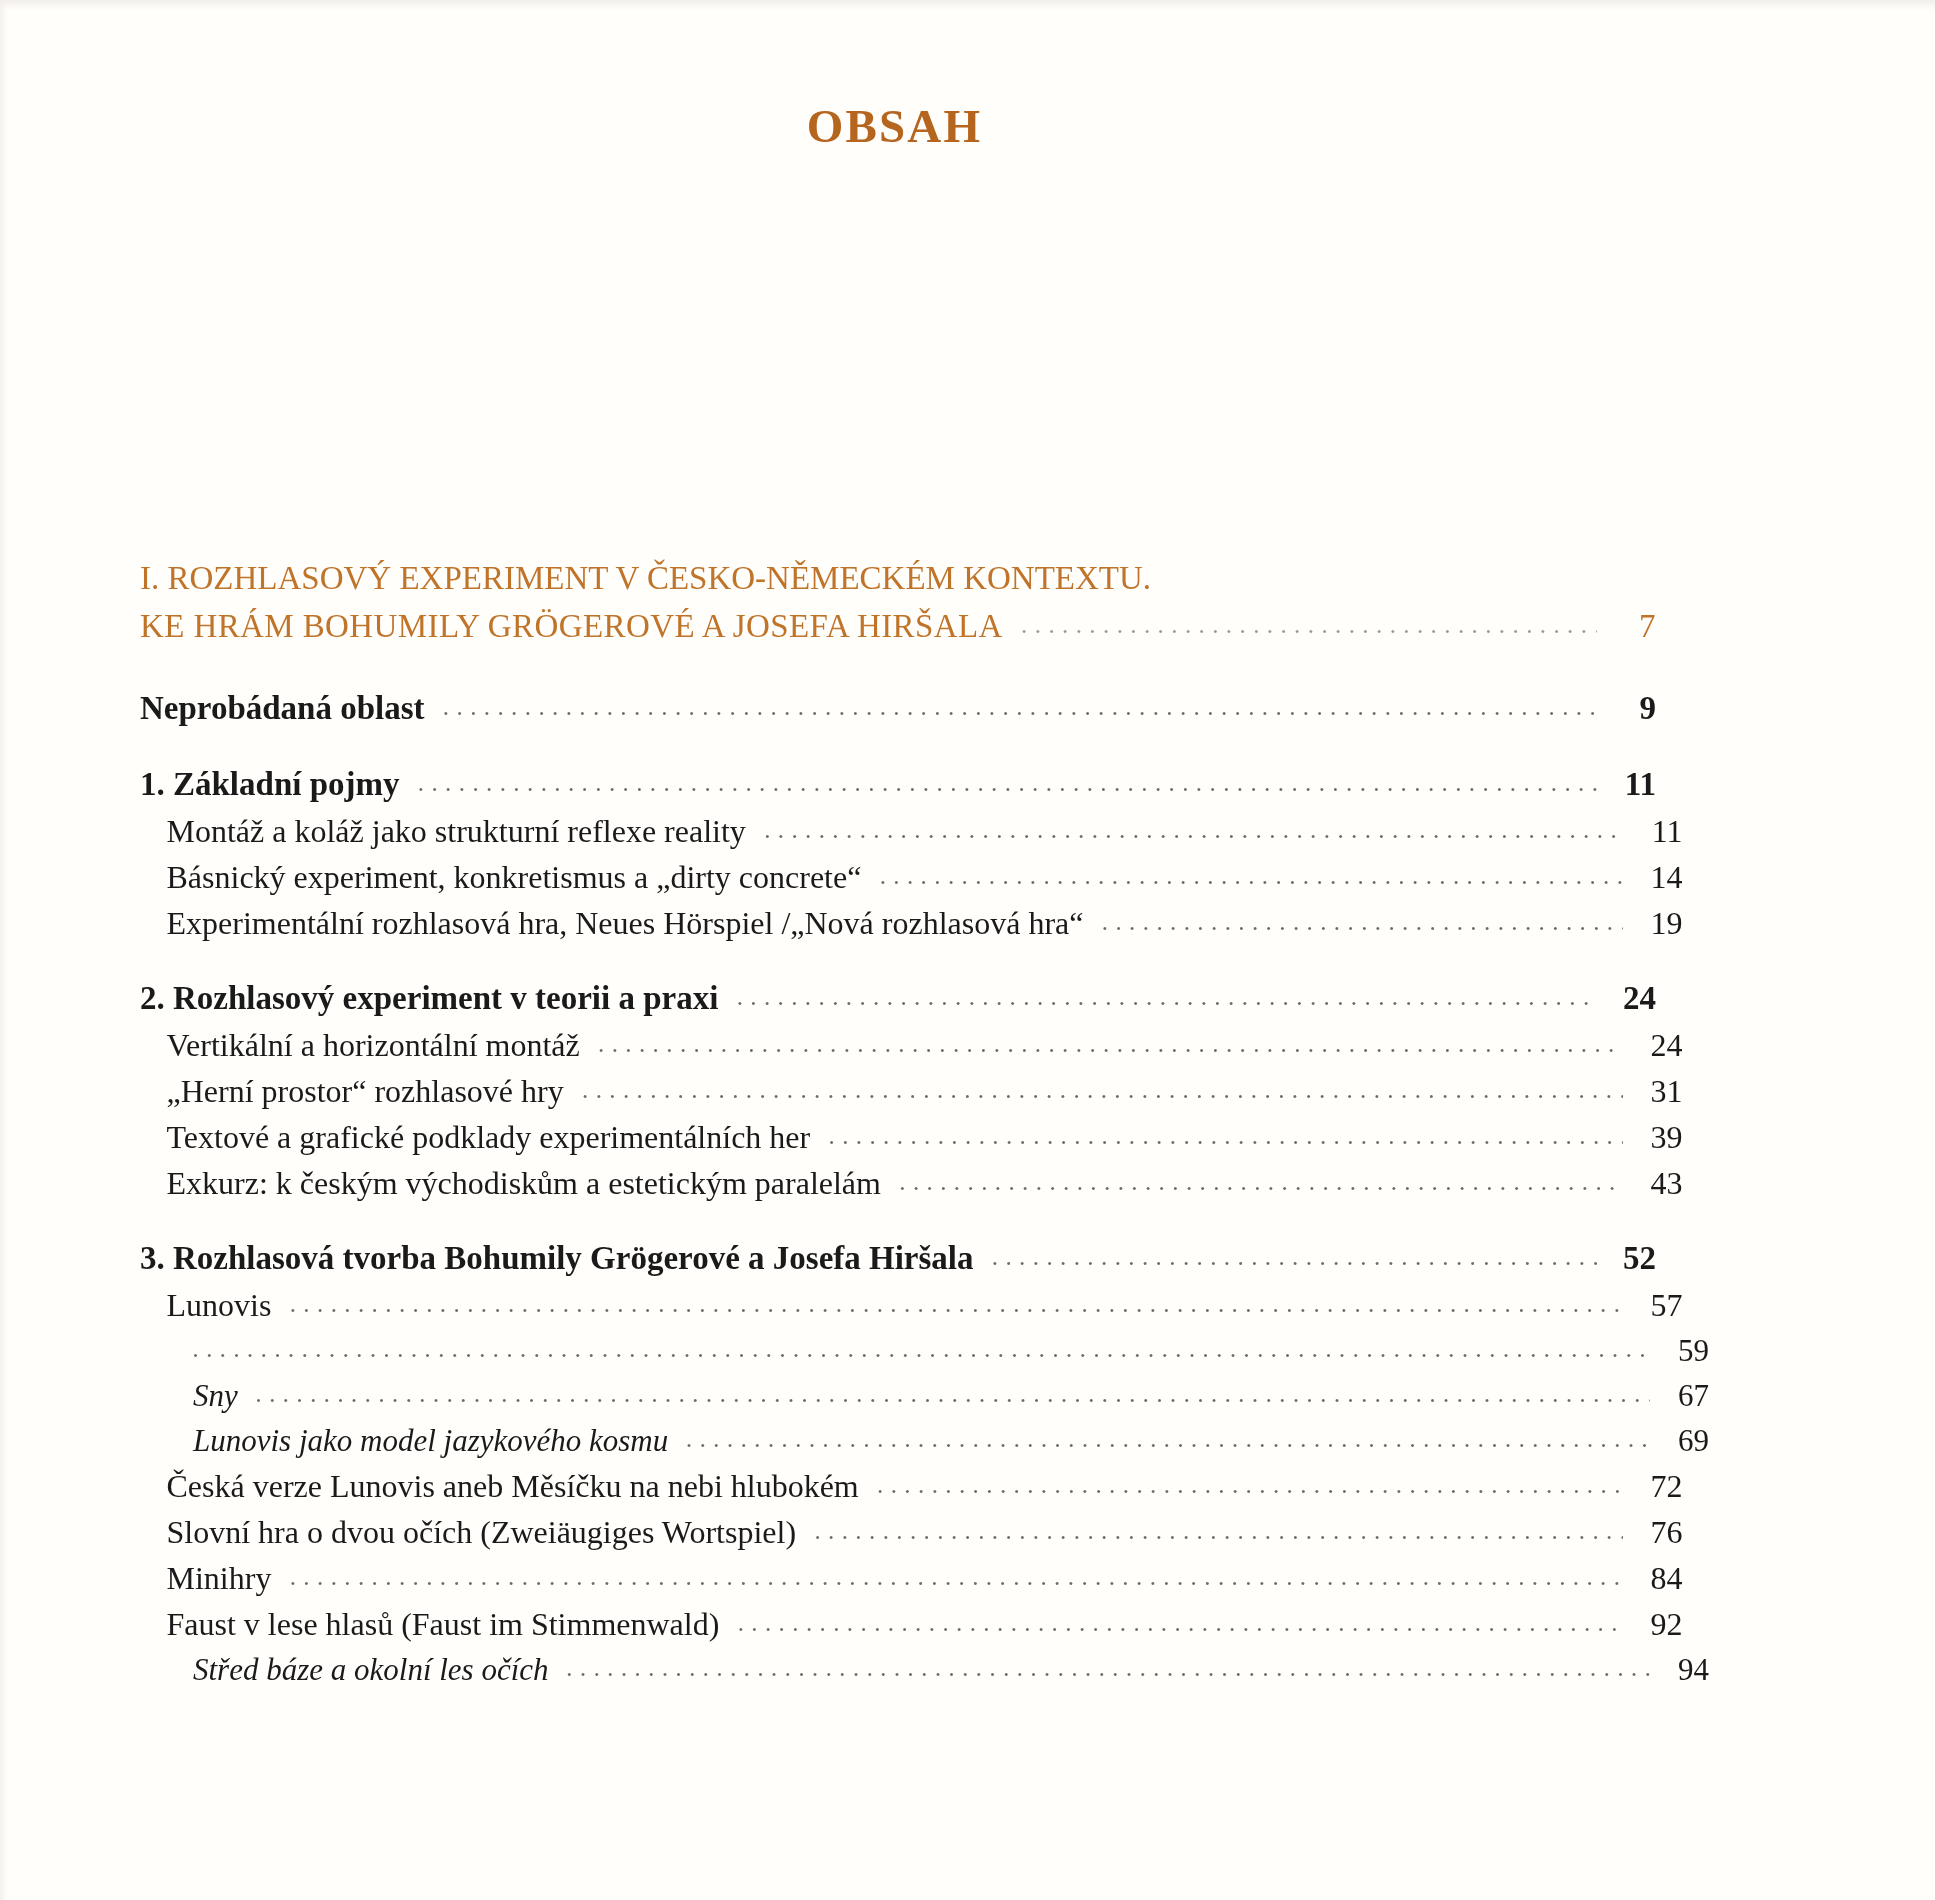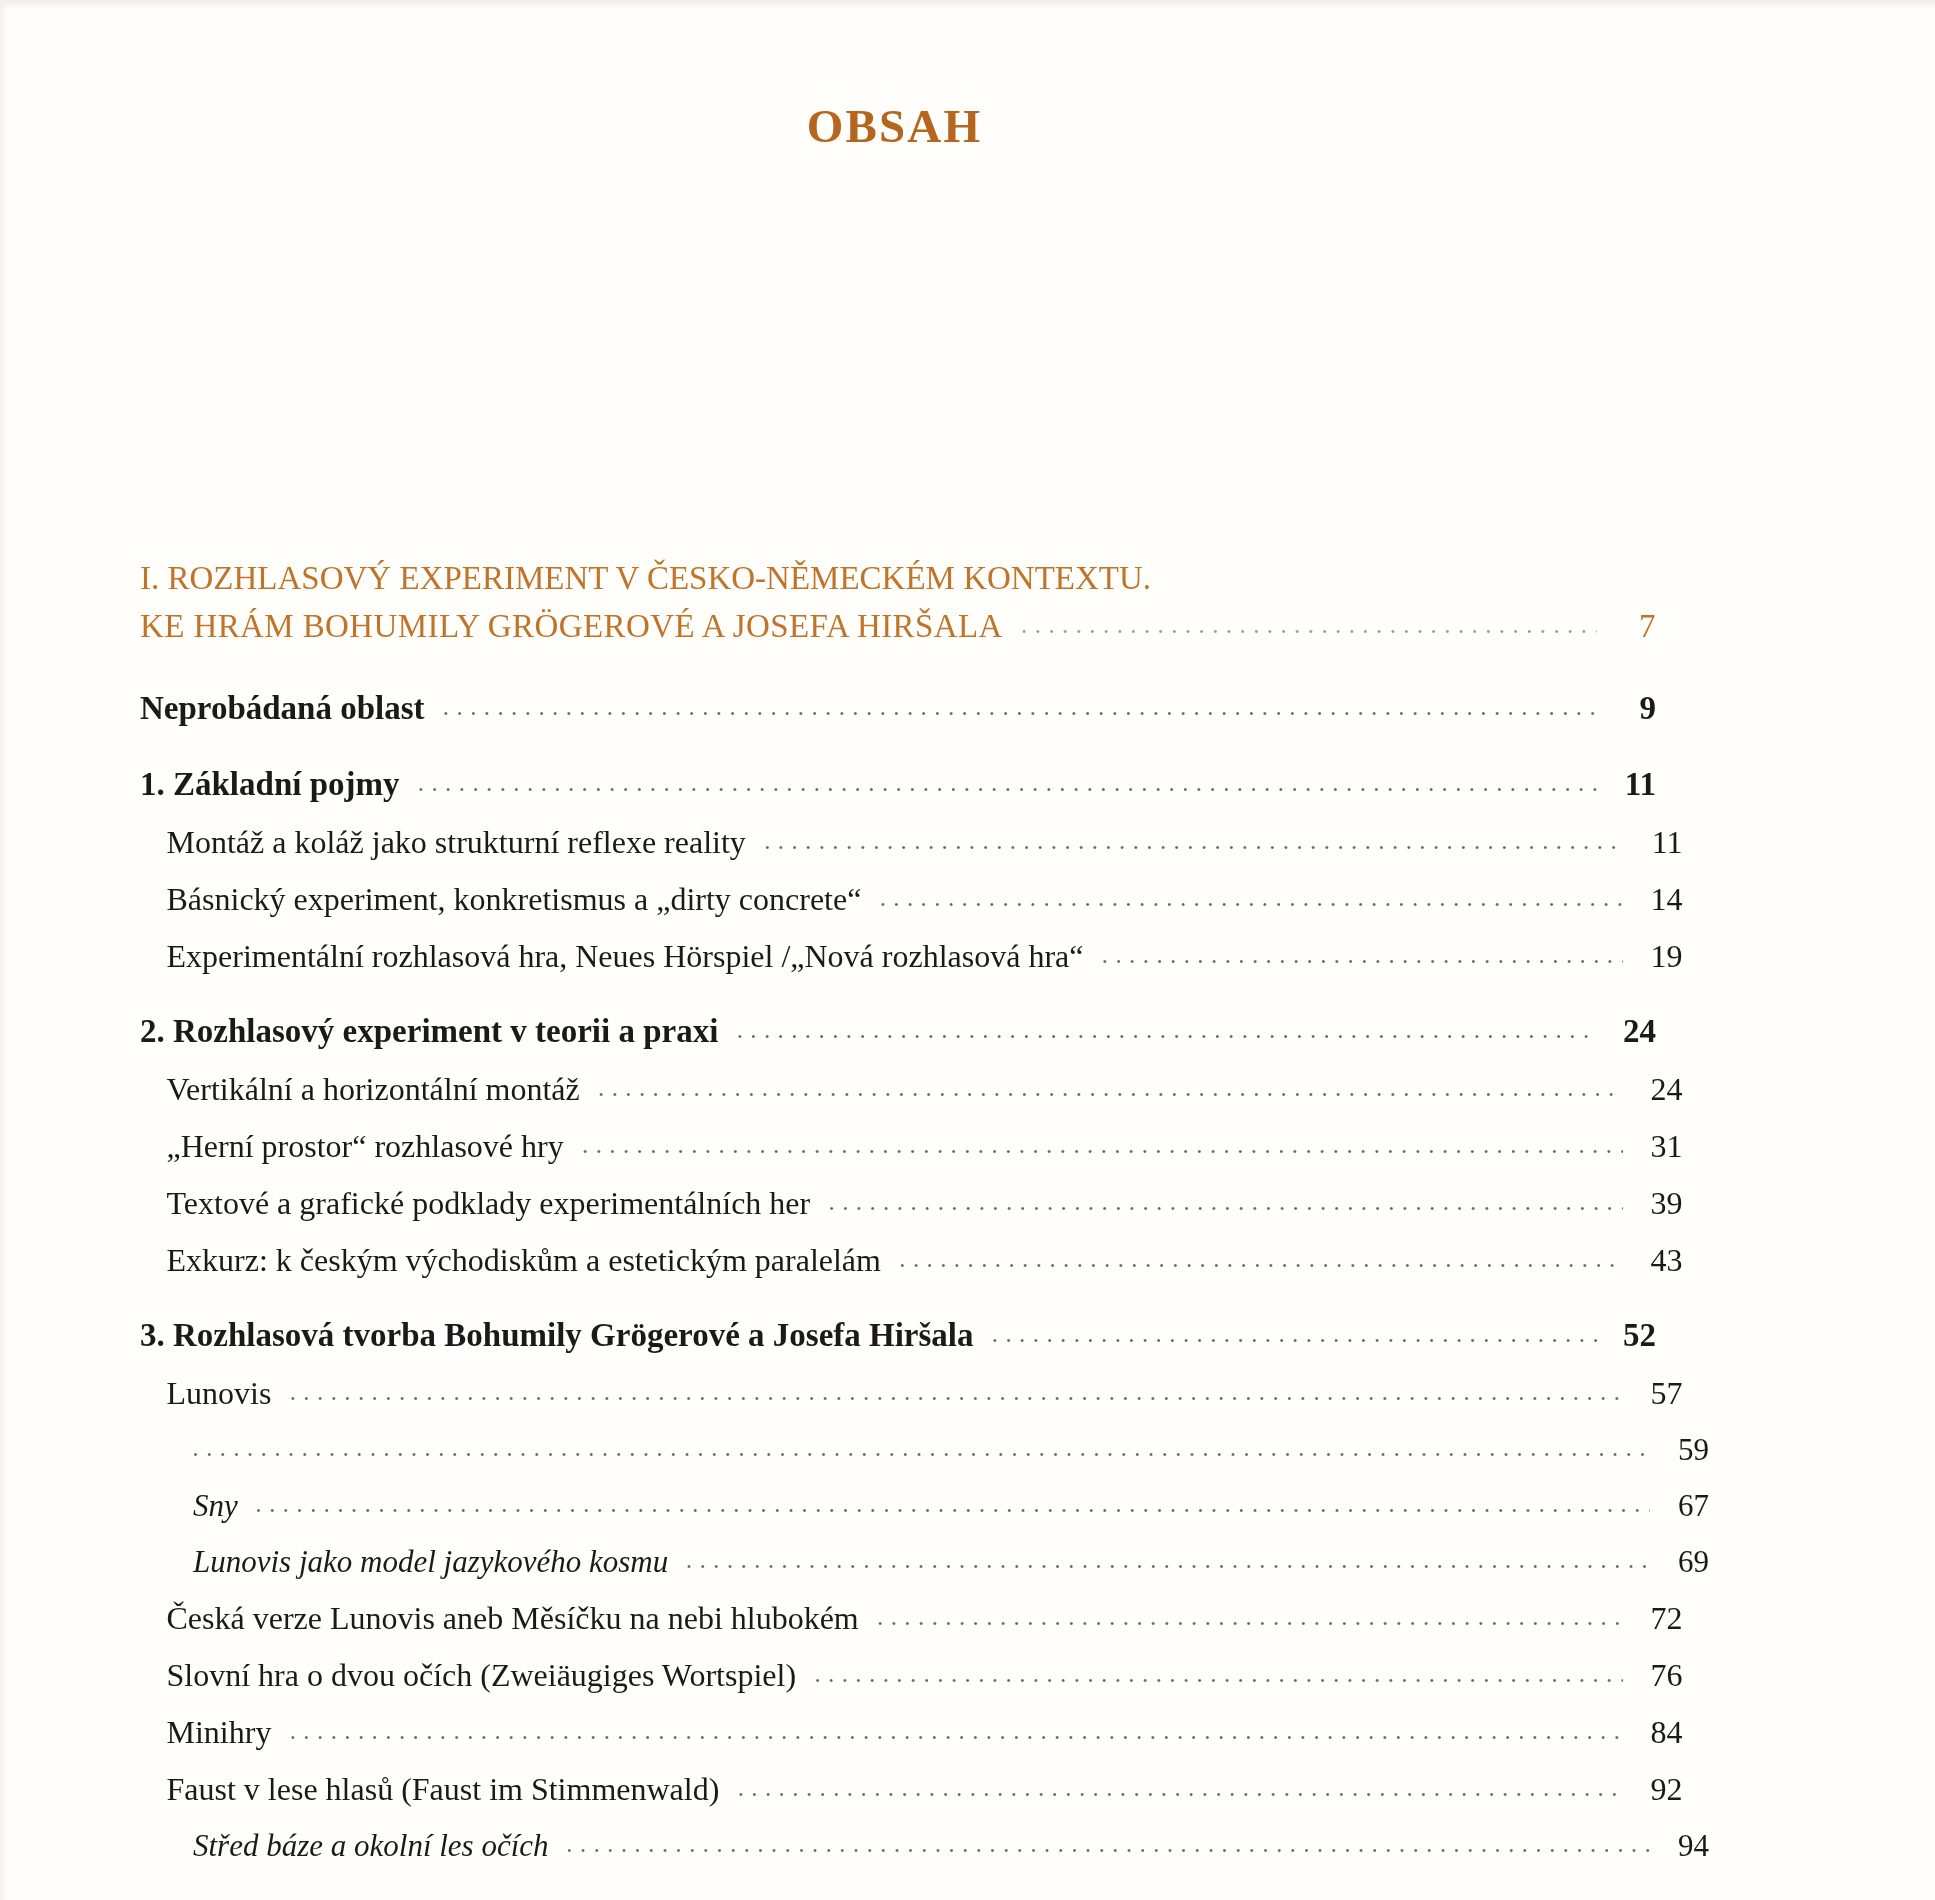--- a/index.html
+++ b/index.html
@@ -115,21 +115,21 @@
   .lvl1 .label, .lvl1 .page-no { font-size: 32px; }
 
   .lvl2 {
     font-size: 31px;
     padding-left: 53px;
     font-style: italic;
   }
   .lvl2 .label, .lvl2 .page-no { font-size: 31px; }
   .lvl2 .page-no { font-style: normal; }
 
-  .row + .row { margin-top: 25px; }
+  .row + .row { margin-top: 14px; }
 </style>
 </head>
 <body>
 
 <div class="page">
   <div class="scan-top-shade"></div>
   <div class="scan-left-shade"></div>
 
   <div class="title">OBSAH</div>
 

